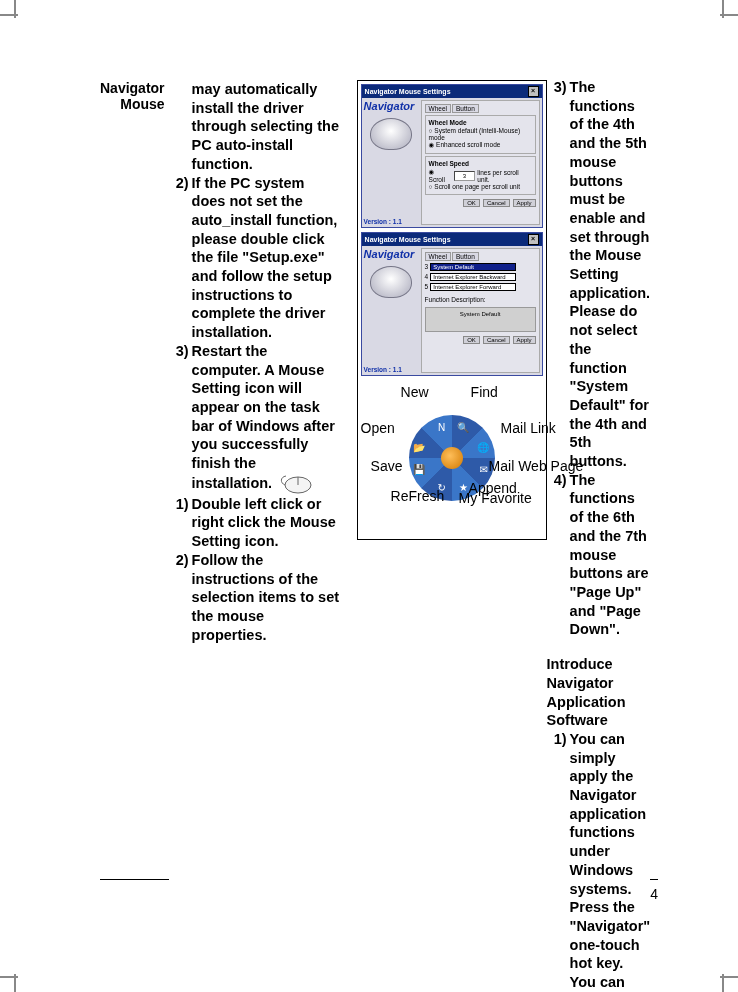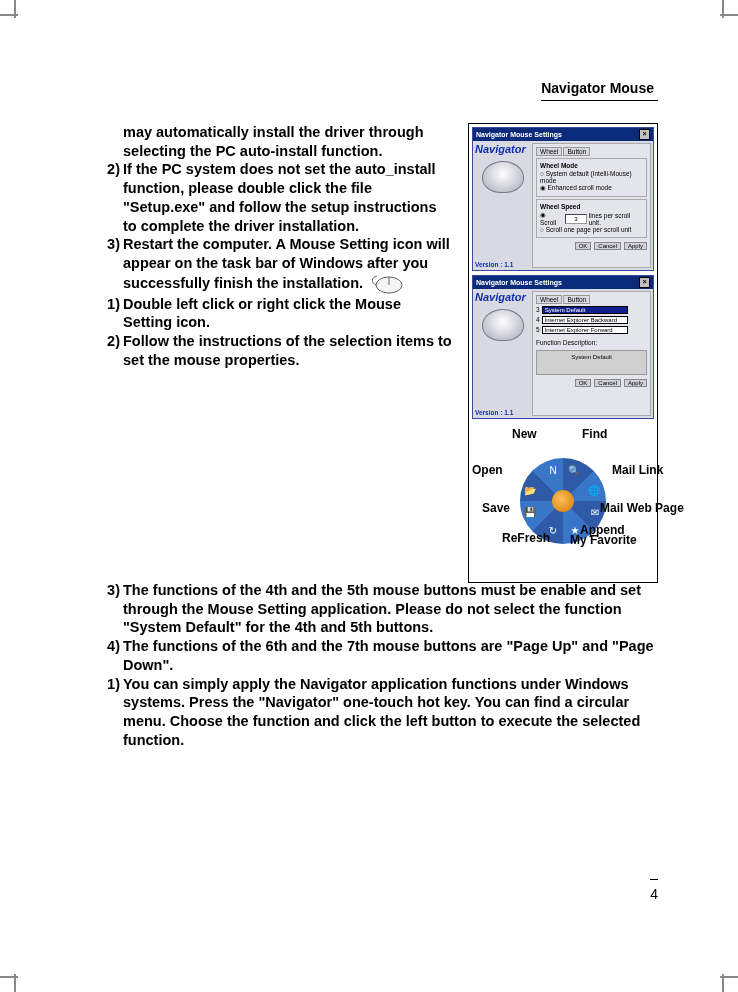--- a/index.html
+++ b/index.html
@@ -30,22 +30,21 @@
   .crop.br-h { bottom: 14px; right: 0; width: 18px; height: 2px; }
   .crop.br-v { bottom: 0; right: 14px; width: 2px; height: 18px; }
 
   .inner {
     position: absolute;
     top: 80px;
     left: 100px;
     right: 80px;
     bottom: 90px;
     display: flex;
-    flex-direction: column;
-    align-items: flex-end;
+    flex-direction: row;
   }
 
   .header-bar {
     border-bottom: 1px solid #000;
     text-align: right;
     padding: 0 4px 4px 0;
     font-weight: bold;
     margin-bottom: 22px;
     font-size: 14px;
   }
@@ -248,22 +247,22 @@
   .wheel-icon {
     position: absolute;
     width: 14px; height: 14px;
     color: #fff;
     font-size: 10px;
     text-align: center;
     line-height: 14px;
   }
   .wlabel {
     position: absolute;
-    font-size: 12px;
-    font-weight: bold;
+    font-size: 14px;
+    font-weight: normal;
     white-space: nowrap;
   }
 
   .footer-bar {
     margin-top: auto;
     border-top: 1px solid #000;
     text-align: center;
     padding-top: 6px;
     font-size: 14px;
   }
@@ -439,20 +438,21 @@
     <div class="text-col" style="margin-top:-2px;">
       <div class="item">
         <div class="num">3)</div>
         <div class="para">The functions of the 4th and the 5th mouse buttons must be enable and set through the Mouse Setting application.  Please do not select the function "System Default" for the 4th and 5th buttons.</div>
       </div>
       <div class="item">
         <div class="num">4)</div>
         <div class="para">The functions of the 6th and the 7th mouse buttons are "Page Up" and "Page Down".</div>
       </div>
 
+      <div class="section-head">Introduce Navigator Application Software</div>
 
       <div class="item">
         <div class="num">1)</div>
         <div class="para">You can simply apply the Navigator application functions under Windows systems.  Press the "Navigator" one-touch hot key.  You can find a circular menu.  Choose the function and click the left button to execute the selected function.</div>
       </div>
     </div>
 
     <div class="footer-bar">4</div>
   </div>
 </div>

